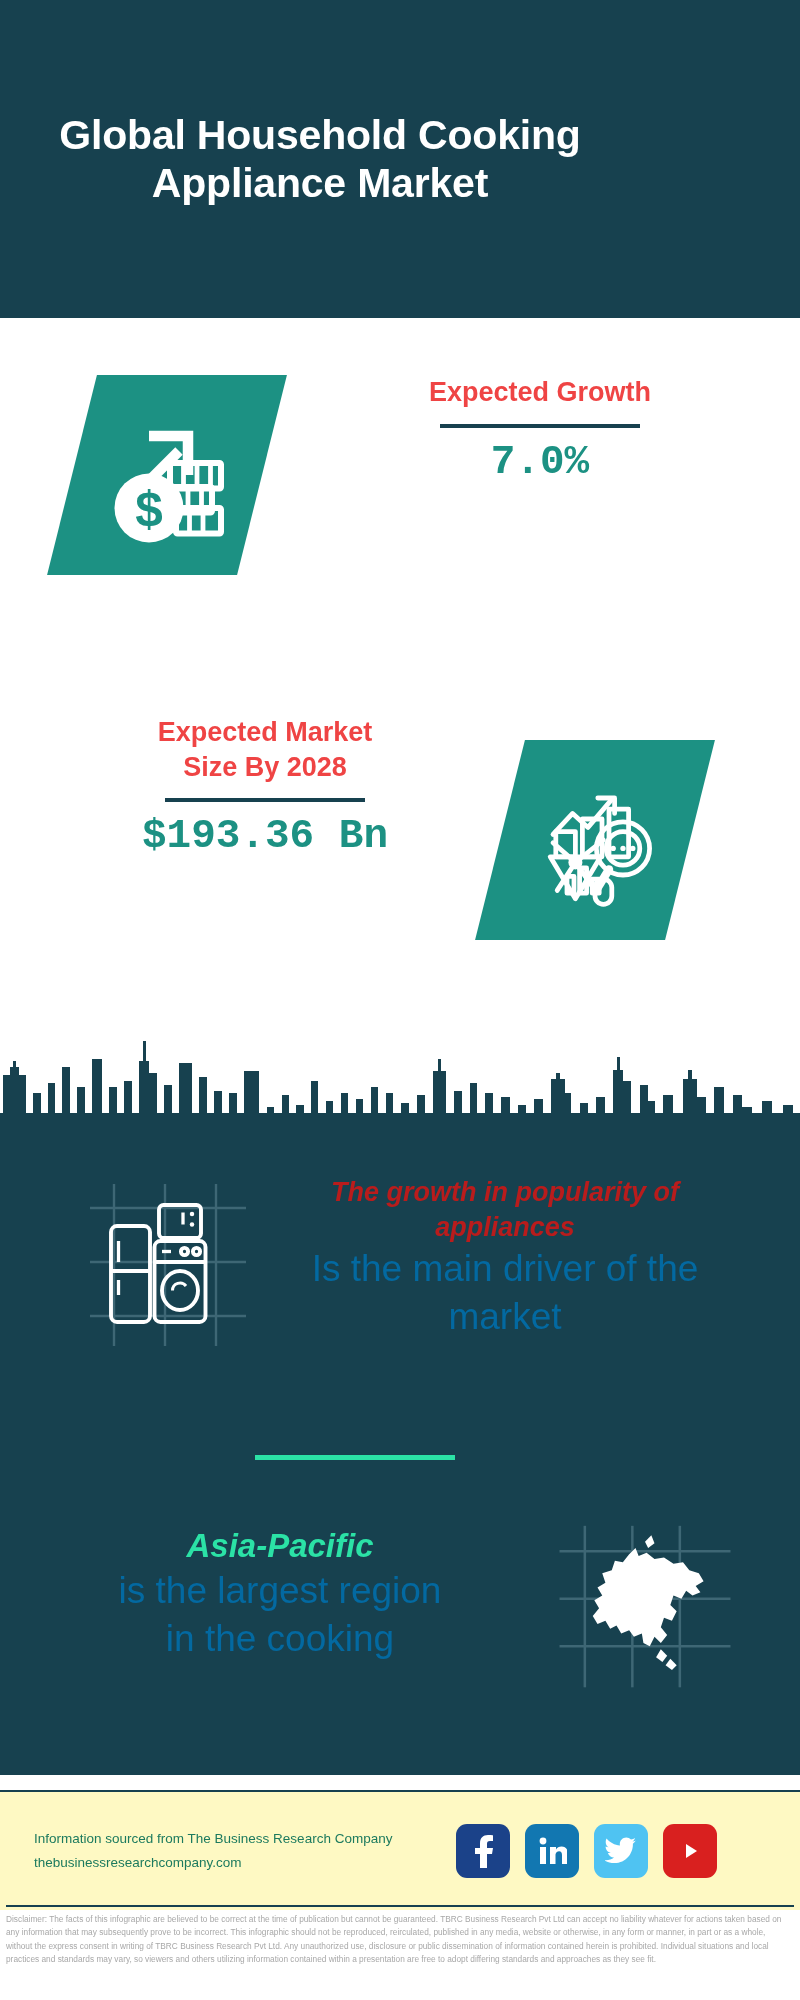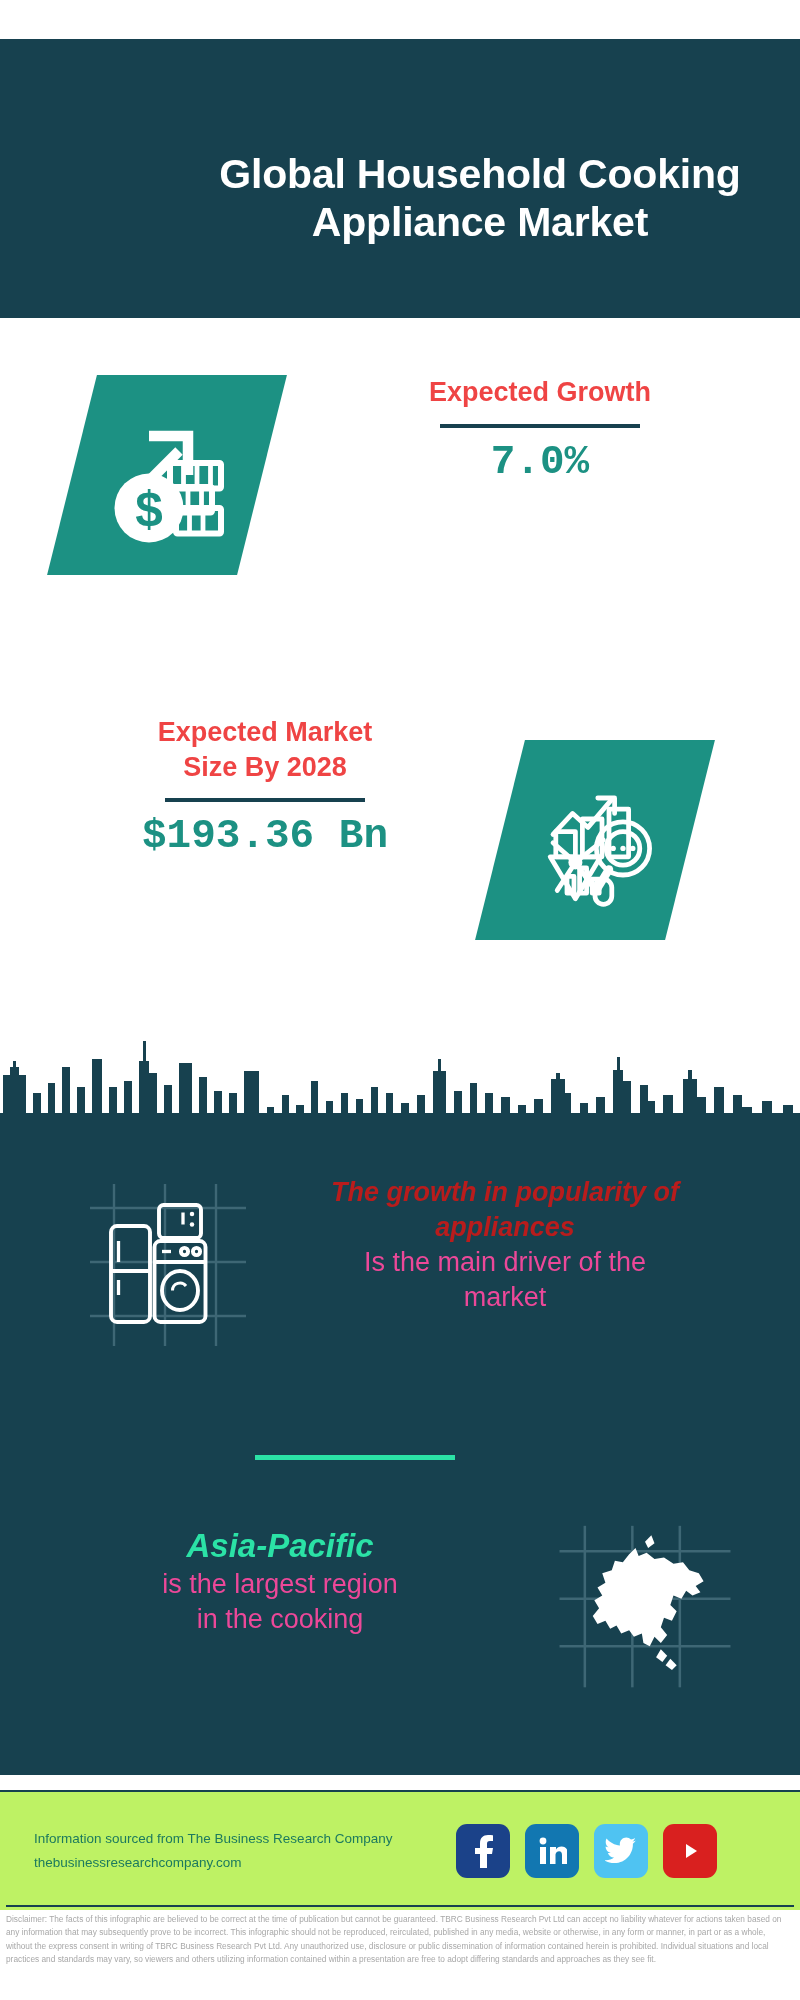--- a/index.html
+++ b/index.html
@@ -9,21 +9,21 @@
     background:#ffffff;
     position:relative;
     overflow:hidden;
   }
   .page { position:relative; width:800px; height:2000px; background:#fff; }
 
   
   .header {
     position:absolute; left:0; top:0; width:800px; height:318px;
     background:#17414F;
-    display:flex; align-items:center; justify-content:flex-end;margin-top:39px;
+    display:flex; align-items:center; justify-content:flex-start;
   }
   .header-title {
     color:#ffffff;
     font-size:41px;
     font-weight:bold;
     line-height:1.18;
     text-align:center;
     max-width:640px;
     letter-spacing:-0.2px;
   }
@@ -82,41 +82,41 @@
   .blk3-icon {
     position:absolute; left:78px; top:1175px; width:180px; height:180px;
   }
   .blk3-text {
     position:absolute; left:255px; top:1175px; width:500px; text-align:center;
   }
   .accent {
     color:#b91c1c; font-size:27px; font-weight:bold; line-height:1.3;font-style:italic;
   }
   .plain {
-    color:#ec4899; font-size:27px; font-weight:normal; line-height:1.3;
+    color:#0369a1; font-size:37px; font-weight:normal; line-height:1.3;
   }
 
   .grn-rule {
     position:absolute; left:255px; top:1455px;
     width:200px; height:5px; background:#2BE2A6;
   }
 
   
   .blk4-text {
     position:absolute; left:55px; top:1525px; width:450px; text-align:center;
   }
   .accent-lg { color:#2BE2A6; font-size:33px; font-weight:bold; line-height:1.28;font-style:italic; }
   .blk4-icon {
     position:absolute; left:550px; top:1510px; width:190px; height:190px;
   }
 
   
   .footer {
     position:absolute; left:0; top:1790px; width:800px; height:120px;
-    background:#bef264; border-top:2px solid #17414F;
+    background:#fef9c3; border-top:2px solid #17414F;
     display:flex; align-items:center;
   }
   .footer-src {
     margin-left:34px; width:400px;
     color:#1C7A5E; font-size:13.5px; line-height:1.75;
   }
   .socials { display:flex; gap:15px; margin-left:22px; align-items:center; }
   .soc {
     width:54px; height:54px; border-radius:11px;
     display:flex; align-items:center; justify-content:center;

